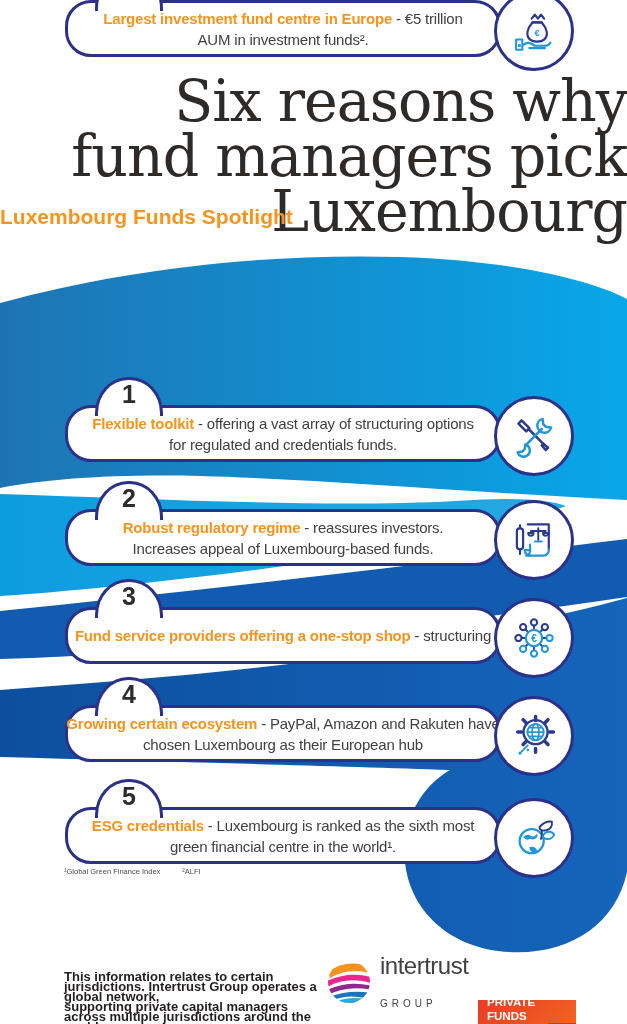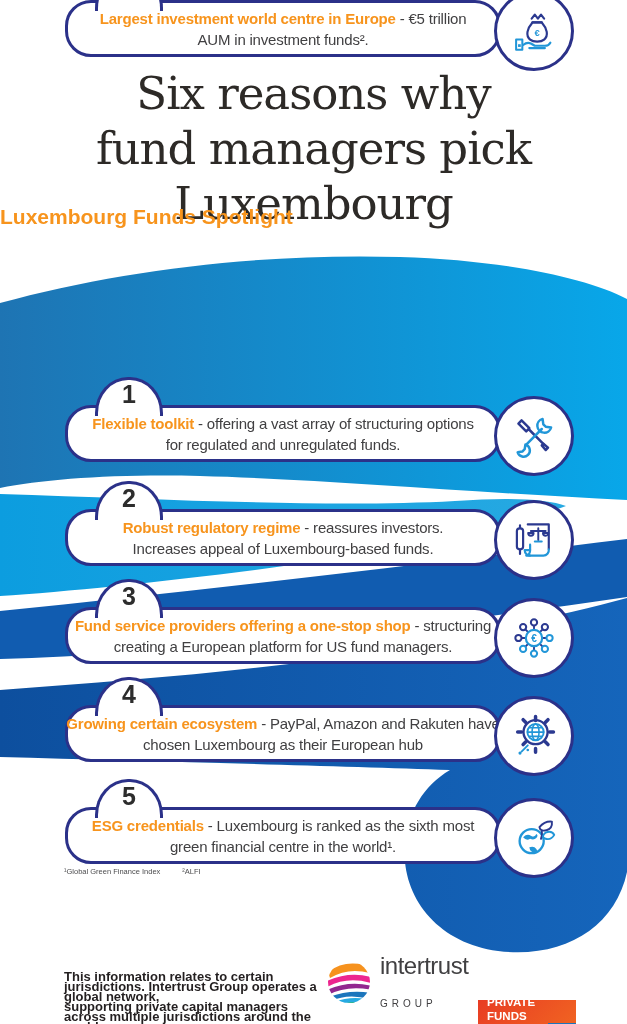--- a/index.html
+++ b/index.html
@@ -1,22 +1,22 @@
 <!DOCTYPE html>
 <html><head>
 <meta charset="utf-8">
 <style>
   html,body{margin:0;padding:0;background:#fff;}
   .stage{position:relative;width:627px;height:1024px;background:#fff;overflow:hidden;
          font-family:"Liberation Sans",sans-serif;}
   svg.bg{position:absolute;left:0;top:0;z-index:0;}
 
   
-  .title{position:absolute;top:36px;left:0;width:100%;text-align:center;z-index:2;
-         font-family:"DejaVu Serif","Liberation Serif",serif;font-size:45px;line-height:55px;
+  .title{position:absolute;top:36px;left:0;width:100%;text-align:right;z-index:2;
+         font-family:"DejaVu Serif","Liberation Serif",serif;font-size:57px;line-height:55px;
          color:#2d2a27;font-weight:500;letter-spacing:-1px;}
   .subtitle{position:absolute;top:205px;left:0;width:100%;text-align:left;z-index:2;
          font-size:21px;font-weight:700;color:#f7941d;}
 
   
   .item{position:absolute;left:65px;width:436px;height:57px;z-index:2;}
   .item:nth-of-type(1){top:310px}
   .item:nth-of-type(2){top:405px}
   .item:nth-of-type(3){top:509px}
   .item:nth-of-type(4){top:607px}
@@ -85,21 +85,21 @@
     <span>Luxembourg</span>
   </h1>
   <div class="subtitle">Luxembourg Funds Spotlight</div>
 
   <div class="item">
     <div class="bump">
       <div class="num">1</div>
       </div>
     <div class="pill">
       <div class="pline"><span class="lead">Flexible toolkit</span><span> - offering a vast array of structuring options</span></div>
-      <div class="pline">for regulated and unregulated funds.</div>
+      <div class="pline">for regulated and credentials funds.</div>
     </div>
     <div class="icon-circle">
       <svg viewBox="0 0 72 72" fill="none" stroke-linecap="round" stroke-linejoin="round">
         <path stroke="#2B3990" stroke-width="3.2" d="M20 16l10 10-4 4L16 20zM29 27l19 19"></path>
         <path stroke="#2B3990" stroke-width="3.2" d="M48 46l6 5-3 3-5-6z"></path>
         <path stroke="#2196D8" stroke-width="3.2" d="M27 46L46 27"></path>
         <path stroke="#2196D8" stroke-width="3.2" d="M47 14a9 9 0 1 0 11 11l-7-1-3-3-1-7zM25 47a8 8 0 1 1-10 10l6-1 3-3 1-6z"></path>
       </svg>
     </div>
   </div>
@@ -125,21 +125,20 @@
       </svg>
     </div>
   </div>
 
   <div class="item">
     <div class="bump">
       <div class="num">3</div>
       </div>
     <div class="pill">
       <div class="pline"><span class="lead">Fund service providers offering a one-stop shop</span><span> - structuring</span></div>
-      <div class="pline">creating a European platform for US fund managers.</div>
     </div>
     <div class="icon-circle">
       <svg viewBox="0 0 72 72" fill="none" stroke-linecap="round">
         <g stroke="#2B3990" stroke-width="2.4">
           <path d="M36 36L56 36M36 36L50 50M36 36L36 56M36 36L22 50M36 36L16 36M36 36L22 22M36 36L36 16M36 36L50 22"></path>
         </g>
         <circle cx="36" cy="36" r="10.5" fill="#fff" stroke="#2196D8" stroke-width="2.8"></circle>
         <g fill="#fff" stroke-width="2.6">
           <circle cx="56" cy="36" r="4" stroke="#2196D8"></circle>
           <circle cx="50" cy="50" r="4" stroke="#2196D8"></circle>
@@ -196,21 +195,21 @@
         <path stroke="#2196D8" stroke-width="2.5" d="M51 29q8-3 11 3q-4 7-11 5t0-8z"></path>
       </svg>
     </div>
   </div>
 
   <div class="item">
     <div class="bump">
       <div class="num">6</div>
       </div>
     <div class="pill">
-      <div class="pline"><span class="lead">Largest investment world centre in Europe</span><span> - €5 trillion</span></div>
+      <div class="pline"><span class="lead">Largest investment fund centre in Europe</span><span> - €5 trillion</span></div>
       <div class="pline">AUM in investment funds².</div>
     </div>
     <div class="icon-circle">
       <svg viewBox="0 0 72 72" fill="none" stroke-linecap="round" stroke-linejoin="round">
         <path stroke="#2B3990" stroke-width="2.8" d="M34 25c-7 8-9 17-3 22c4 3.5 14 3.5 18 0c6-5 4-14-3-22z"></path>
         <path stroke="#2B3990" stroke-width="2.8" d="M34 25h12M33 20l4-5 4 5 4-5 4 5"></path>
         <text x="40" y="42" text-anchor="middle" font-size="12" font-weight="bold" fill="#2196D8" font-family="Liberation Sans,sans-serif">€</text>
         <path stroke="#2196D8" stroke-width="2.8" d="M22 54q5-4 10-2l5 3h13q5 0 7-4"></path>
         <path stroke="#2196D8" stroke-width="2.8" d="M30 58h20"></path>
         <rect x="13" y="47" width="8" height="13" stroke="#2196D8" stroke-width="2.6"></rect>

